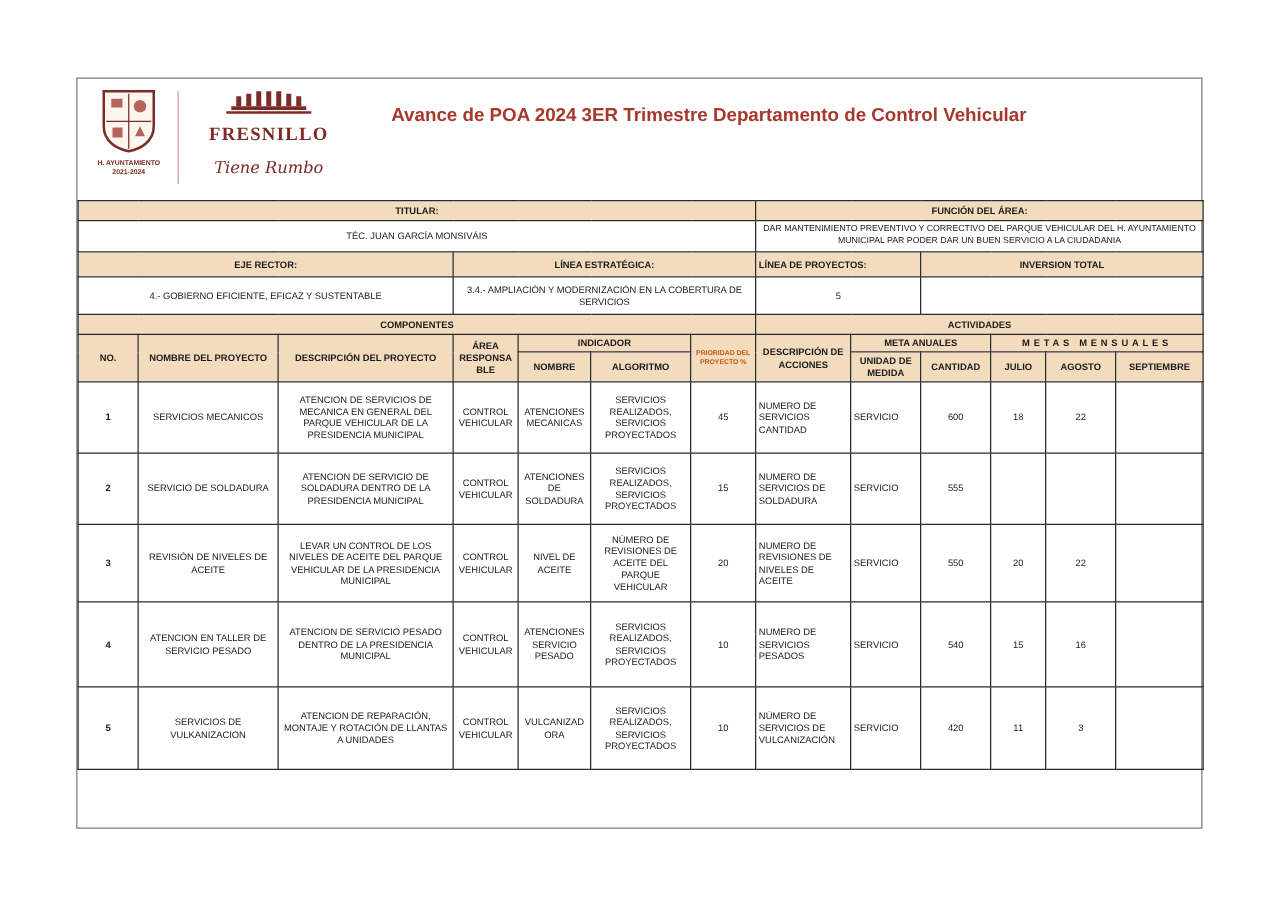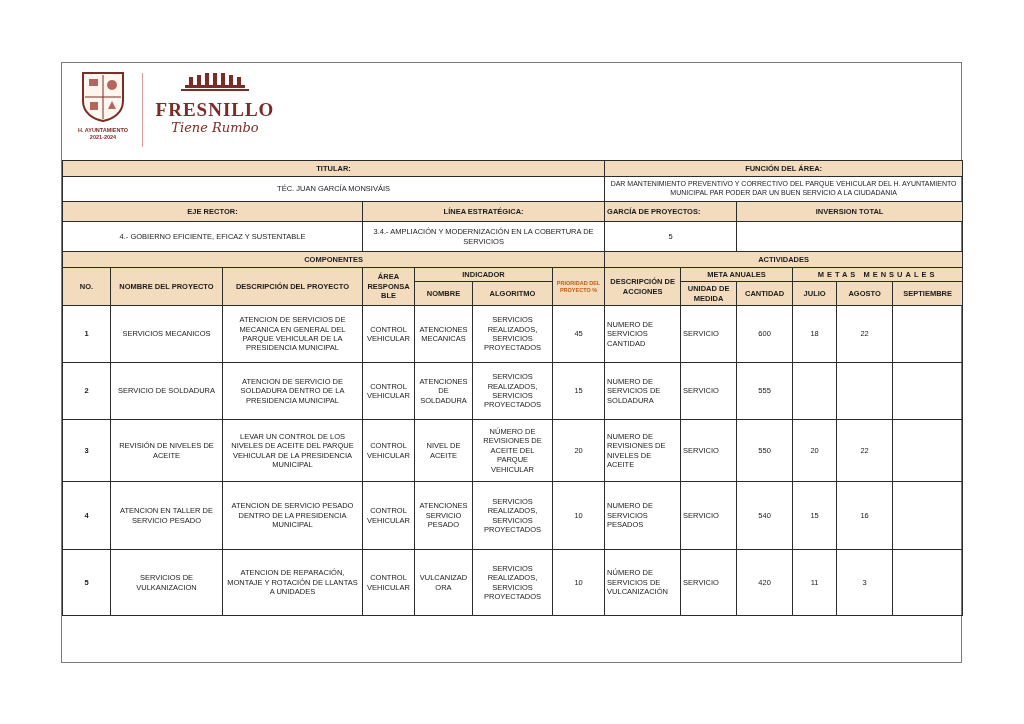--- a/index.html
+++ b/index.html
@@ -6,22 +6,22 @@
   html,body { width:1024px; height:724px; background:#ffffff; font-family:"Liberation Sans", sans-serif; }
   .page { position:relative; width:1024px; height:724px; background:#fff; overflow:hidden; }
   .sheet { position:absolute; left:61px; top:62px; width:901px; height:601px; border:1px solid #7a7a7a; background:#fff; }
 
   
   .band { display:flex; align-items:flex-start; height:97px; padding:8px 6px 0 6px; }
   .crest { width:70px; text-align:center; color:#7c2b27; }
   .crest-cap { font-size:5.5px; font-weight:bold; color:#7c2b27; line-height:1.3; }
   .vline { width:1px; height:74px; background:#d89a9a; margin:2px 8px 0 4px; }
   .fresnillo { width:128px; text-align:center; color:#7c2b27; }
-  .wordmark { font-family:"Liberation Serif", serif; font-weight:bold; font-size:19px; letter-spacing:1px; color:#7c2b27; line-height:1; margin-top:1px; }
-  .tagline { font-family:"DejaVu Serif", serif; font-style:italic; font-size:13px; color:#7c2b27; margin-top:1px; }
+  .wordmark { font-family:"Liberation Serif", serif; font-weight:bold; font-size:15px; letter-spacing:1px; color:#7c2b27; line-height:1; margin-top:1px; }
+  .tagline { font-family:"DejaVu Serif", serif; font-style:italic; font-size:13px; color:#7c2b27; margin-top:11px; }
   .title { margin-left:34px; padding-top:12px; width:520px; font-size:15px; font-weight:bold; color:#a6392b; line-height:1.35; }
 
   
   table.grid { width:900px; border-collapse:collapse; table-layout:fixed; font-size:7.5px; color:#1a1a1a; }
   td { border:1px solid #2b2b2b; text-align:center; vertical-align:middle; padding:1px 2px; line-height:1.25; overflow:hidden; }
   td.hdr { background:#f3dcbe; font-weight:bold; }
   td.tl { text-align:left; }
   td.b { font-weight:bold; }
   td.pri { font-size:5.5px; color:#c55a11; line-height:1.2; }
   td.funcion { font-size:7px; }
@@ -63,20 +63,21 @@
           <rect x="34" y="2" width="4" height="12" fill="#7c2b27"></rect>
           <rect x="42" y="2" width="4" height="12" fill="#7c2b27"></rect>
           <rect x="50" y="4" width="4" height="10" fill="#7c2b27"></rect>
           <rect x="58" y="6" width="4" height="8" fill="#7c2b27"></rect>
           <rect x="2" y="18" width="68" height="2" fill="#7c2b27"></rect>
         </svg>
         <div class="wordmark">FRESNILLO</div>
         <div class="tagline">Tiene Rumbo</div>
       </div>
 
+      <div class="title">Avance de POA 2024 3ER Trimestre Departamento de Control Vehicular</div>
     </div>
 
     <table class="grid">
       <colgroup>
         <col style="width:48px">
           <col style="width:112px">
           <col style="width:140px">
           <col style="width:52px">
         <col style="width:58px">
           <col style="width:80px">
@@ -95,21 +96,21 @@
         <td colspan="6" class="hdr">FUNCIÓN DEL ÁREA:</td>
       </tr>
       <tr class="h26">
         <td colspan="7">TÉC. JUAN GARCÍA MONSIVÁIS</td>
         <td colspan="6" class="funcion">DAR MANTENIMIENTO PREVENTIVO Y CORRECTIVO DEL PARQUE VEHICULAR DEL H. AYUNTAMIENTO MUNICIPAL PAR PODER DAR UN BUEN SERVICIO A LA CIUDADANIA</td>
       </tr>
 
       <tr class="h20">
         <td colspan="3" class="hdr">EJE RECTOR:</td>
         <td colspan="4" class="hdr">LÍNEA ESTRATÉGICA:</td>
-        <td colspan="2" class="hdr tl">GARCÍA DE PROYECTOS:</td>
+        <td colspan="2" class="hdr tl">LÍNEA DE PROYECTOS:</td>
         <td colspan="4" class="hdr">INVERSION TOTAL</td>
       </tr>
       <tr class="h30">
         <td colspan="3">4.- GOBIERNO EFICIENTE, EFICAZ Y SUSTENTABLE</td>
         <td colspan="4">3.4.- AMPLIACIÓN Y MODERNIZACIÓN EN LA COBERTURA DE SERVICIOS</td>
         <td colspan="2">5</td>
         <td colspan="4"></td>
       </tr>
 
       <tr class="h12">

